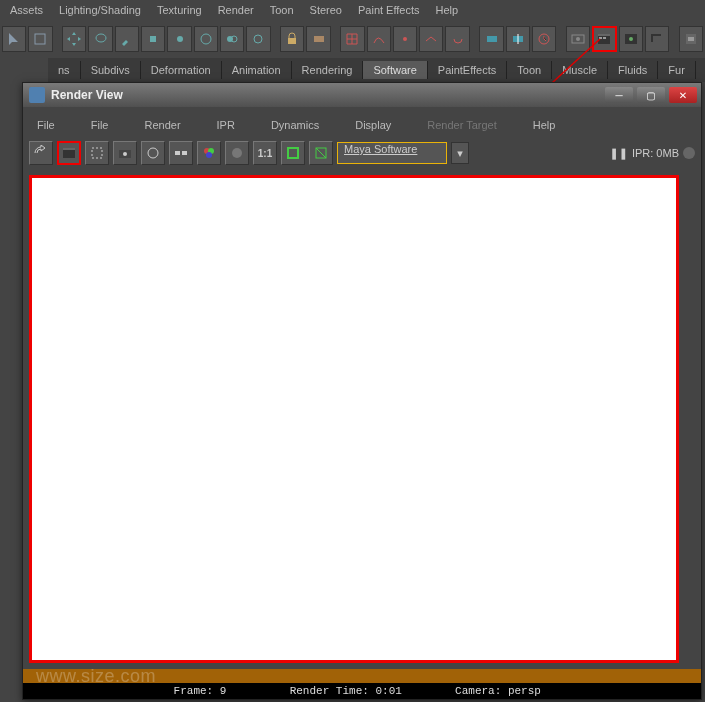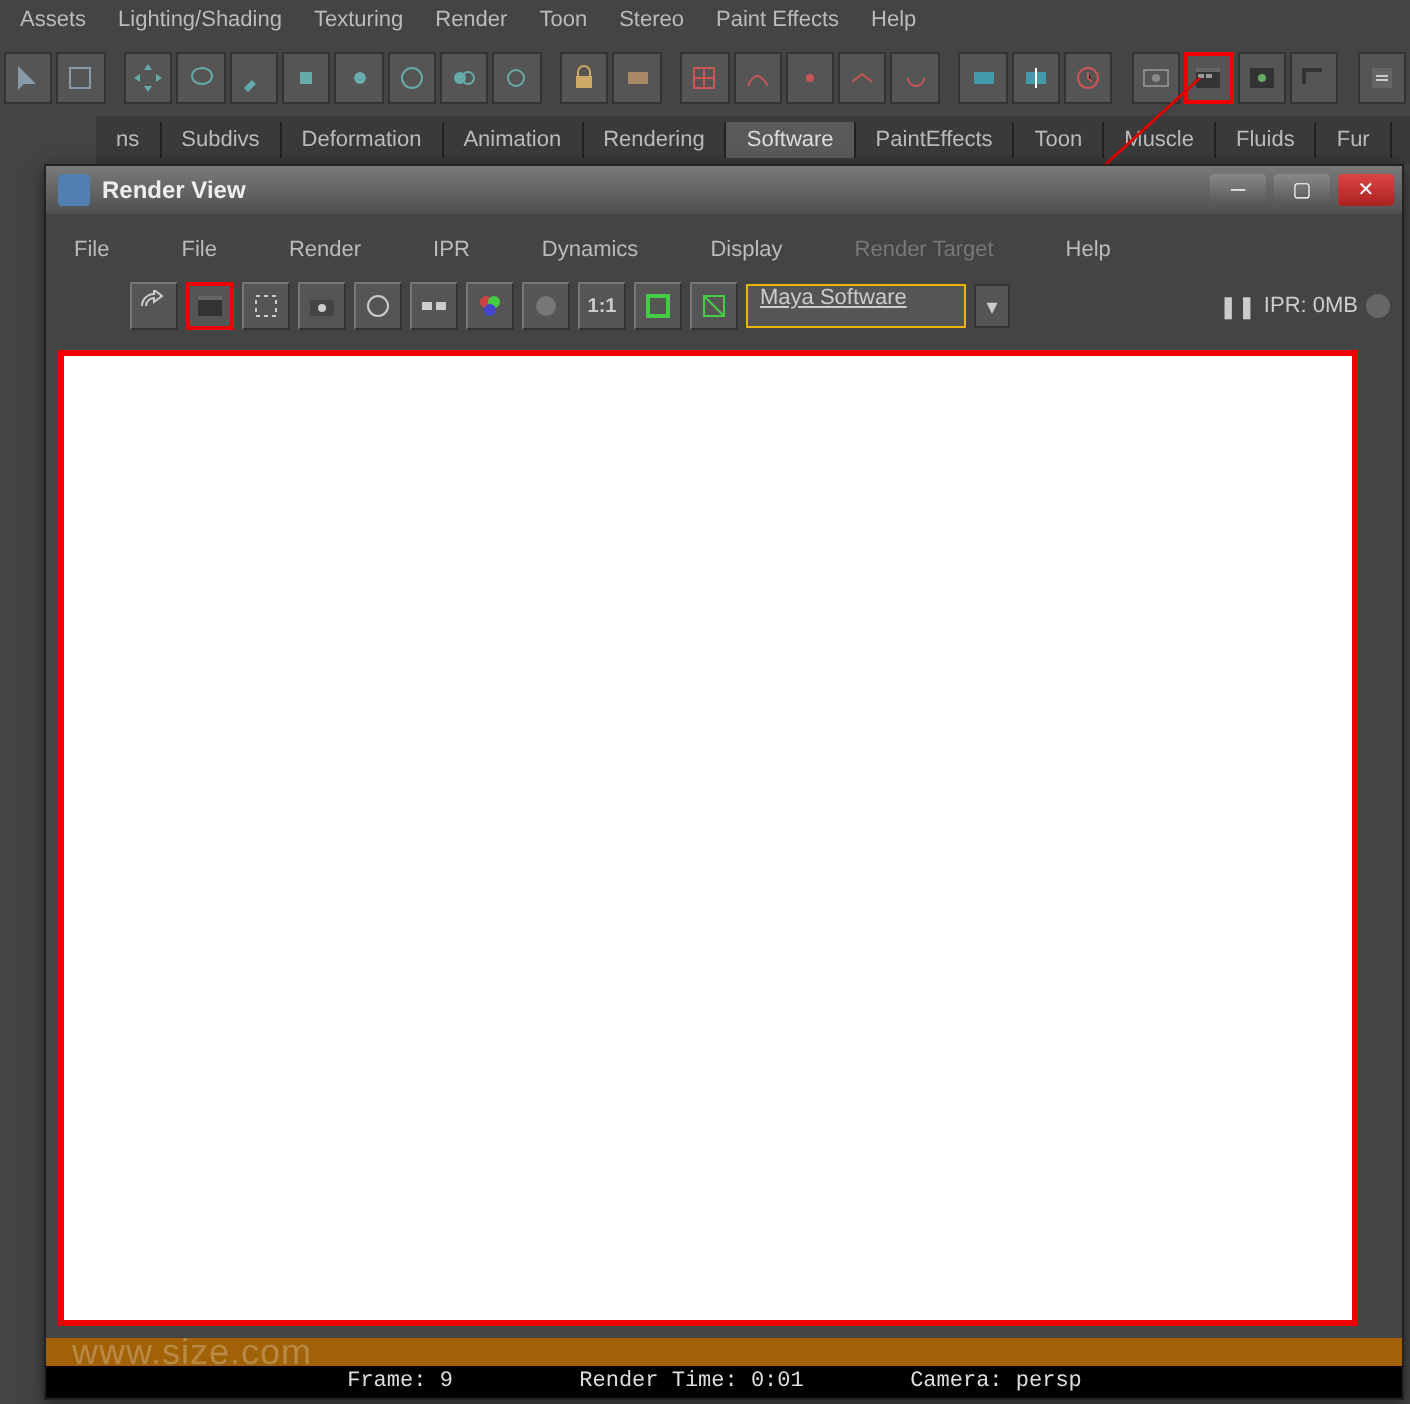--- a/index.html
+++ b/index.html
@@ -31,21 +31,21 @@
   }
   .titlebar .app-icon { width: 16px; height: 16px; background: #5080b0; border-radius:2px; margin-right:6px;}
   .titlebar .title { flex: 1; color: #eee; font-weight: bold; font-size: 12px; }
   .win-btns { display: flex; gap: 4px; padding-right: 4px; }
   .win-btn { width: 28px; height: 16px; background: linear-gradient(#888,#555); border-radius: 2px; display:flex; align-items:center; justify-content:center; color:#fff; font-size:10px;}
   .win-btn.close { background: linear-gradient(#d44,#a22); }
   .rv-body { background:#444; padding: 6px; }
   .rv-menu { display: flex; gap: 20px; padding: 4px 0; }
   .rv-menu span { padding: 2px 8px; color: #bbb; }
   .rv-menu span.dim { color: #777; }
-  .rv-toolbar { display: flex; align-items: center; height: 32px; gap: 4px; padding: 2px 0; margin-left: 36px; }
+  .rv-toolbar { display: flex; align-items: center; height: 32px; gap: 4px; padding: 2px 0; }
   .rv-toolbar .btn {
     width: 24px; height: 24px; background: #555; border-top:1px solid #777; border-left:1px solid #777; border-bottom:1px solid #333; border-right:1px solid #333;
     display:flex; align-items:center; justify-content:center;
   }
   .rv-toolbar .btn.hl { border: 2px solid #e00; }
   .rv-toolbar .drop { width: 110px; height: 22px; background: #555; border: 1px solid #eab308; display:flex; align-items:flex-start; padding:0 6px; color:#ccc;text-decoration:underline; }
   .rv-toolbar .spacer { flex: 1; }
   .render-area {
     margin: 6px 0 0; border: 3px solid #e00; background: #fff;
     width: 650px; height: 488px;

